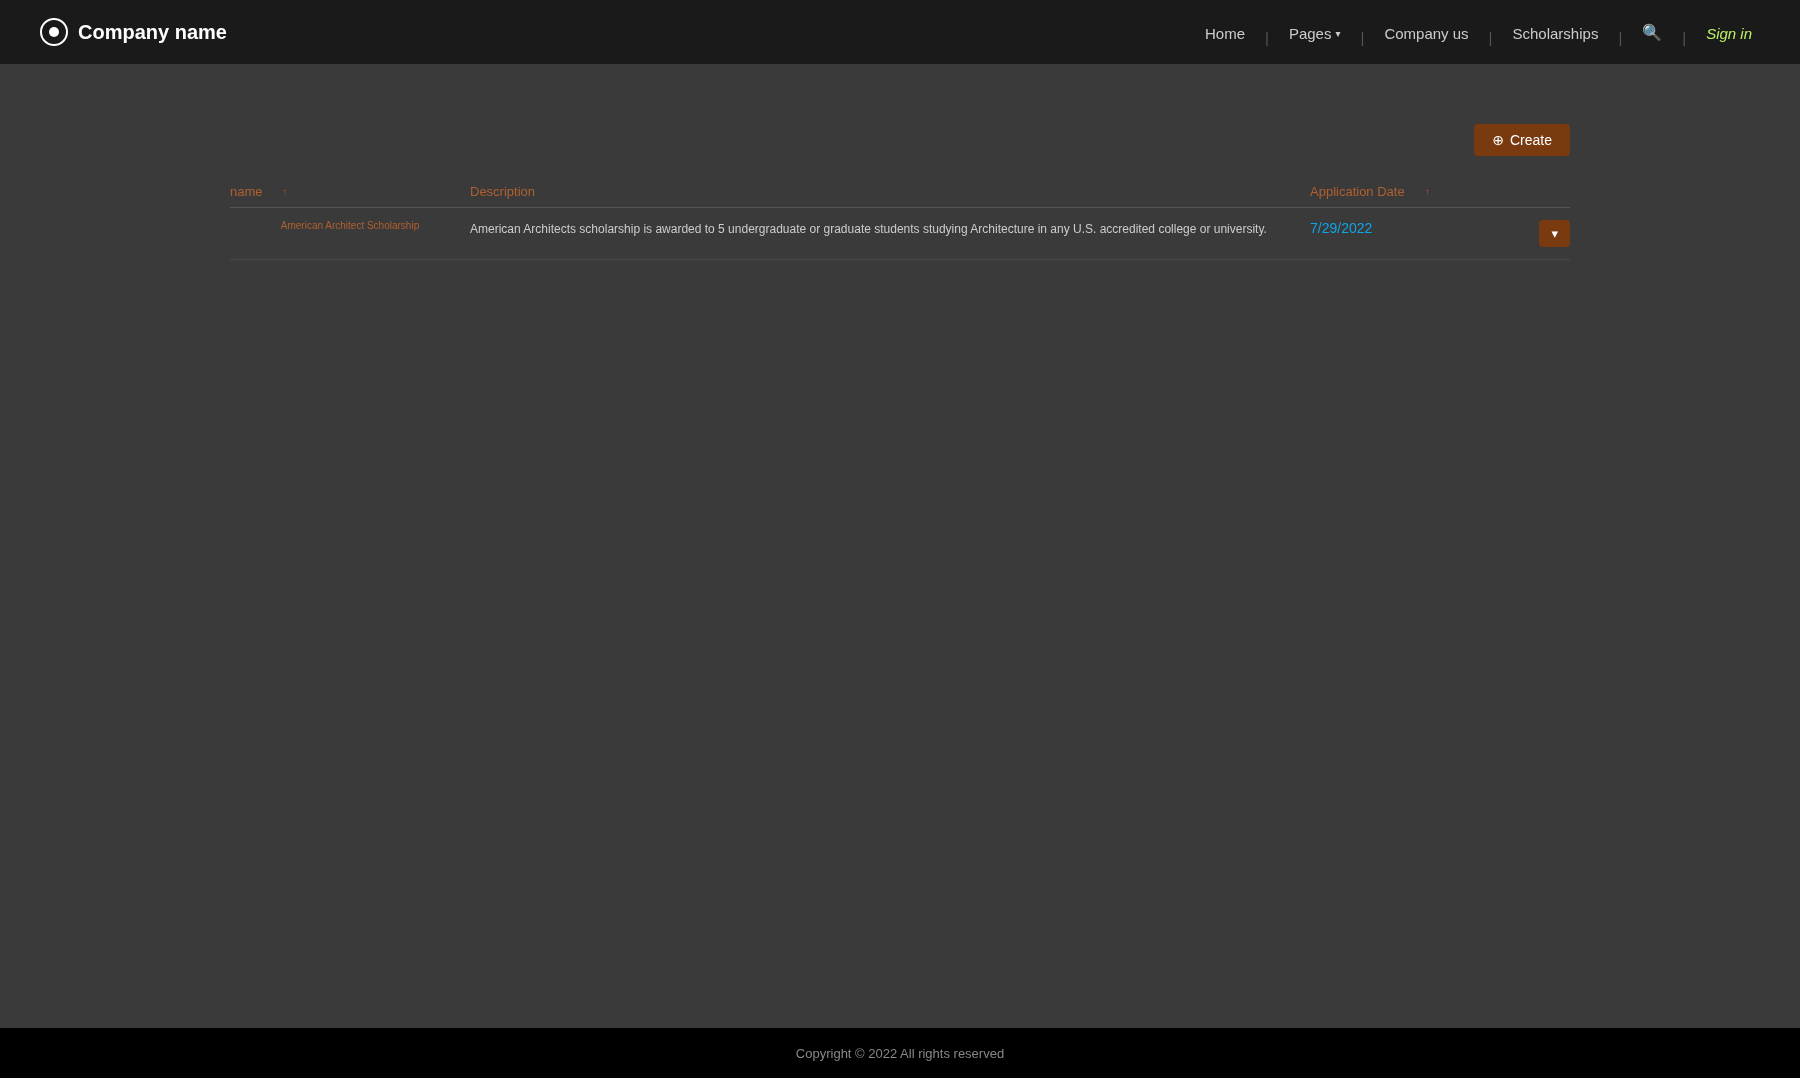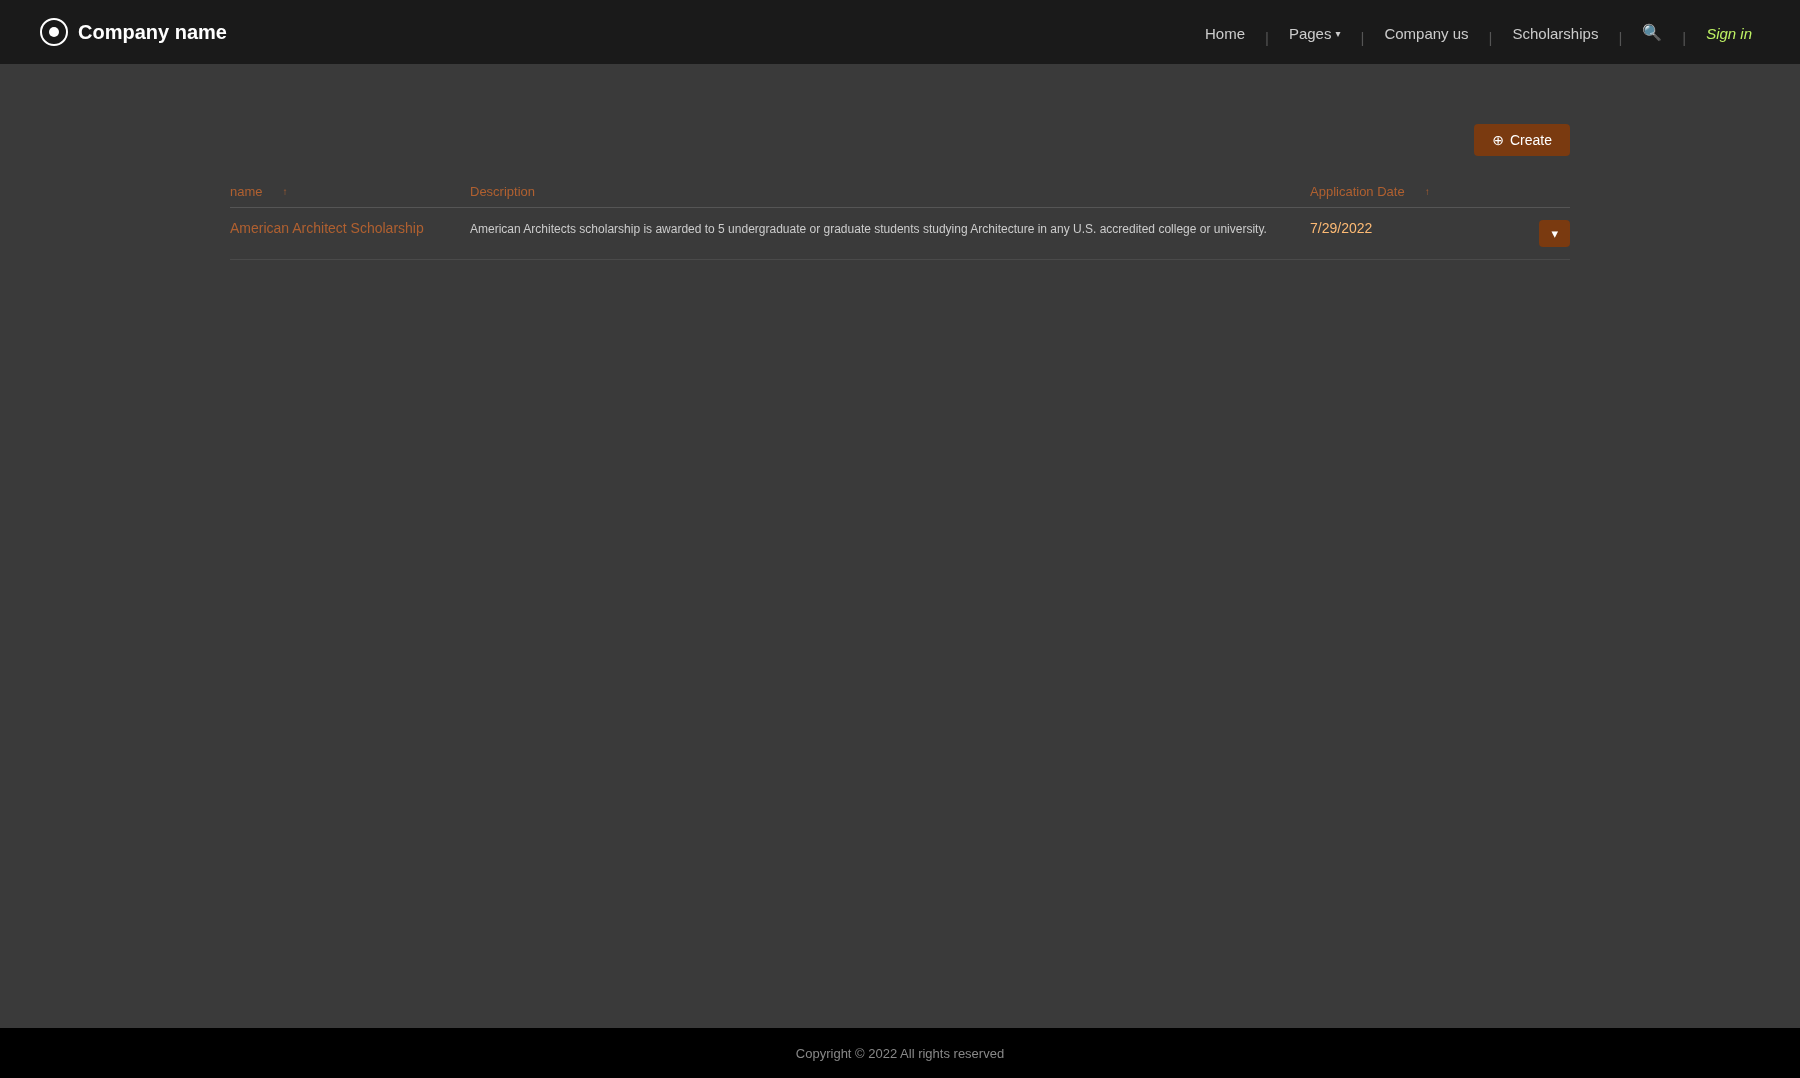--- a/index.html
+++ b/index.html
@@ -157,33 +157,34 @@
     .table-row {
       display: grid;
       grid-template-columns: 240px 1fr 200px 60px;
       border-bottom: 1px solid #4a4a4a;
       padding: 12px 0;
       align-items: start;
     }
 
     .table-row .cell-name {
       color: #b06030;
-      font-size: 14px;
-      cursor: pointer;
+      font-size: 10px;
+      cursor: pointer;
+      text-align: center;
     }
 
     .table-row .cell-desc {
       color: #ccc;
       font-size: 12px;
       line-height: 1.5;
       padding-right: 20px;
     }
 
     .table-row .cell-date {
-      color: #fdba74;
+      color: #0ea5e9;
       font-size: 14px;
     }
 
     .table-row .cell-action {
       display: flex;
       justify-content: flex-end;
     }
 
     .btn-dropdown {
       background-color: #7a3a10;

